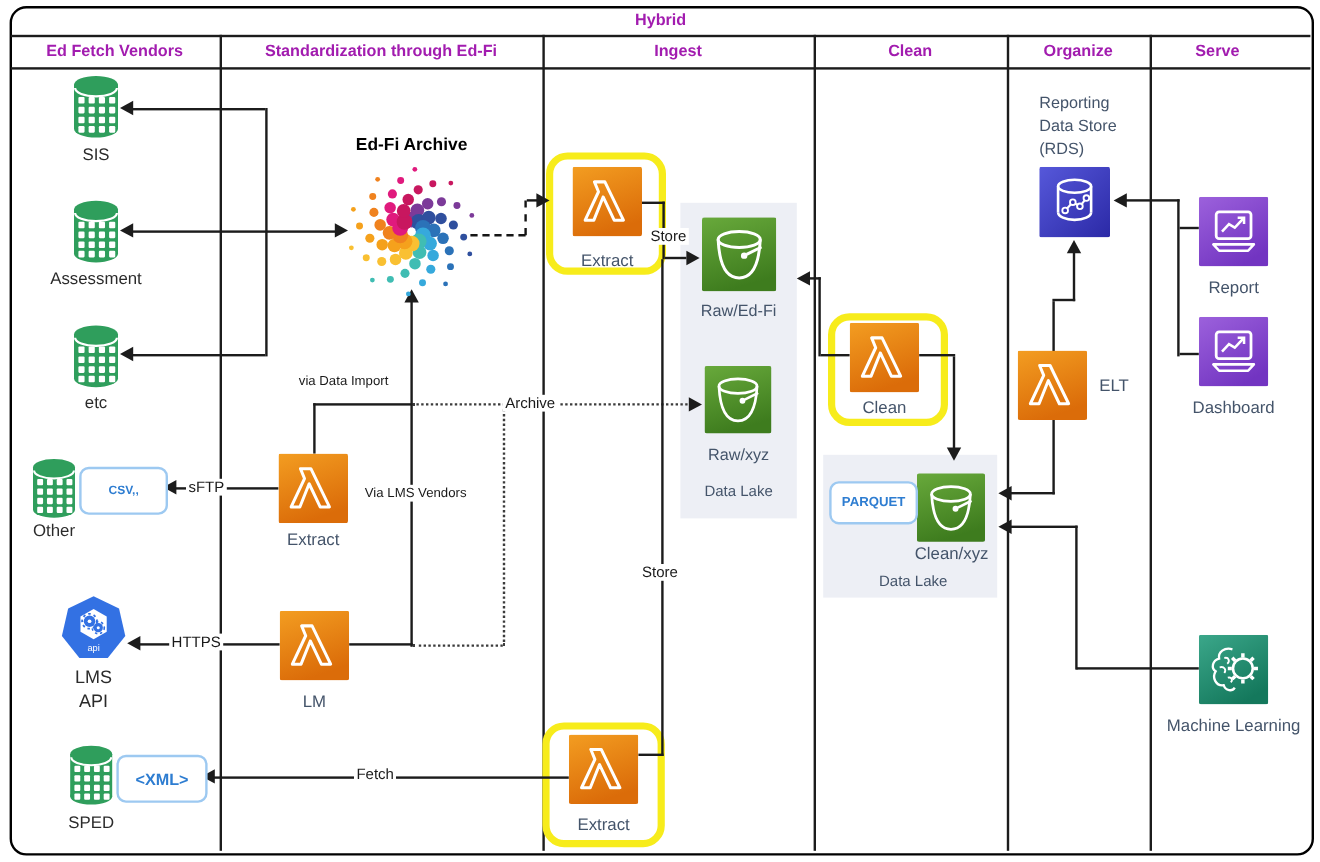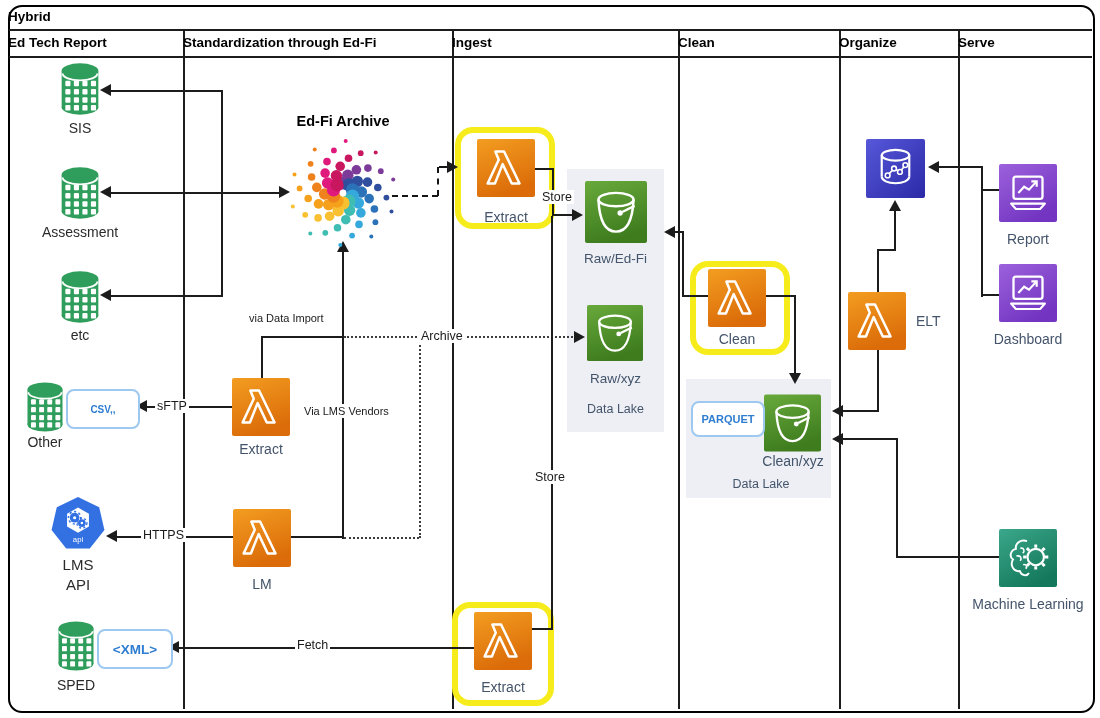--- a/index.html
+++ b/index.html
@@ -8,21 +8,21 @@
   .frame{position:absolute;border:2px solid #000;border-radius:14px;background:transparent}
   .ln{position:absolute;background:#1c1c1c}
   .dsh-h{position:absolute;height:0;border-top:2.5px dashed #151515}
   .dsh-v{position:absolute;width:0;border-left:2.5px dashed #151515}
   .dt-h{position:absolute;height:0;border-top:2px dotted #3c3c3c}
   .dt-v{position:absolute;width:0;border-left:2px dotted #3c3c3c}
   .arr-l{position:absolute;width:0;height:0;border:6px solid transparent;border-left:0;border-right:11px solid #1c1c1c}
   .arr-r{position:absolute;width:0;height:0;border:6px solid transparent;border-right:0;border-left:11px solid #1c1c1c}
   .arr-u{position:absolute;width:0;height:0;border:6px solid transparent;border-top:0;border-bottom:11px solid #1c1c1c}
   .arr-d{position:absolute;width:0;height:0;border:6px solid transparent;border-bottom:0;border-top:11px solid #1c1c1c}
-  .hdr{position:absolute;font-weight:bold;font-size:13.5px;color:#000000;white-space:nowrap}
+  .hdr{position:absolute;font-weight:bold;font-size:13.5px;color:#a21caf;text-align:center;white-space:nowrap}
   .lbl{position:absolute;color:#1a1a1a;background:#fff;padding:0 2px;font-size:12.5px;line-height:14px;white-space:nowrap}
   .sm{font-size:11px}
   .blk{position:absolute;color:#2b2b2b;font-size:14px;text-align:center;white-space:nowrap}
   .slate{position:absolute;color:#44546a;font-size:14px;text-align:center;white-space:nowrap}
   .badge{position:absolute;background:#fff;border:2px solid #9dc9f1;border-radius:8px;color:#2e7dd1;
          font-weight:bold;display:flex;align-items:center;justify-content:center}
   .hl{position:absolute;border:6px solid #f7ec1b;border-radius:18px;box-sizing:border-box}
   .gray{position:absolute;background:#edeff5}
   .rdsTitle{position:absolute;color:#44546a;font-size:13.5px;line-height:19px}
   svg.icon{position:absolute}
@@ -138,21 +138,21 @@
   <div class="frame" style="left:8px;top:5px;width:1083px;height:704px"></div>
   <div class="ln" style="left:9px;top:29px;width:1083px;height:2px"></div>
   <div class="ln" style="left:9px;top:56px;width:1083px;height:2px"></div>
   <div class="ln" style="left:183px;top:29px;width:2px;height:680px"></div>
   <div class="ln" style="left:452px;top:29px;width:2px;height:680px"></div>
   <div class="ln" style="left:678px;top:29px;width:2px;height:680px"></div>
   <div class="ln" style="left:839px;top:29px;width:2px;height:680px"></div>
   <div class="ln" style="left:958px;top:29px;width:2px;height:680px"></div>
 
   <div class="hdr" style="left:8px;top:9px;width:1085px">Hybrid</div>
-  <div class="hdr" style="left:8px;top:35px;width:175px">Ed Tech Report</div>
+  <div class="hdr" style="left:8px;top:35px;width:175px">Ed Fetch Vendors</div>
   <div class="hdr" style="left:452px;top:35px;width:226px">Ingest</div>
   <div class="hdr" style="left:183px;top:35px;width:269px">Standardization through Ed-Fi</div>
   <div class="hdr" style="left:678px;top:35px;width:161px">Clean</div>
   <div class="hdr" style="left:839px;top:35px;width:119px">Organize</div>
   <div class="hdr" style="left:958px;top:35px;width:113px">Serve</div>
 
   <div class="gray" style="left:567px;top:169px;width:97px;height:263px"></div>
   <div class="gray" style="left:686px;top:379px;width:145px;height:119px"></div>
 
   <div class="hl" style="left:455px;top:127px;width:100px;height:102px"></div>
@@ -377,19 +377,20 @@
   <div class="lbl" style="left:419px;top:329px">Archive</div>
   <div class="lbl" style="left:295px;top:638px">Fetch</div>
   <div class="slate" style="left:567px;top:251px;width:97px;font-size:13.5px">Raw/Ed-Fi</div>
   <div class="slate" style="left:567px;top:371px;width:97px;font-size:13.5px">Raw/xyz</div>
   <div class="slate" style="left:567px;top:402px;width:97px;font-size:12.5px">Data Lake</div>
 
   <div class="slate" style="left:703px;top:331px;width:68px">Clean</div>
   <div class="slate" style="left:749px;top:453px;width:88px">Clean/xyz</div>
   <div class="slate" style="left:701px;top:477px;width:120px;font-size:12.5px">Data Lake</div>
 
+  <div class="rdsTitle" style="left:866px;top:76px;width:84px">Reporting Data Store (RDS)</div>
   <div class="slate" style="left:916px;top:313px">ELT</div>
 
   <div class="slate" style="left:984px;top:231px;width:88px">Report</div>
   <div class="slate" style="left:979px;top:331px;width:98px">Dashboard</div>
   <div class="slate" style="left:953px;top:596px;width:150px">Machine Learning</div>
 
 </div>
 
 </body></html>

